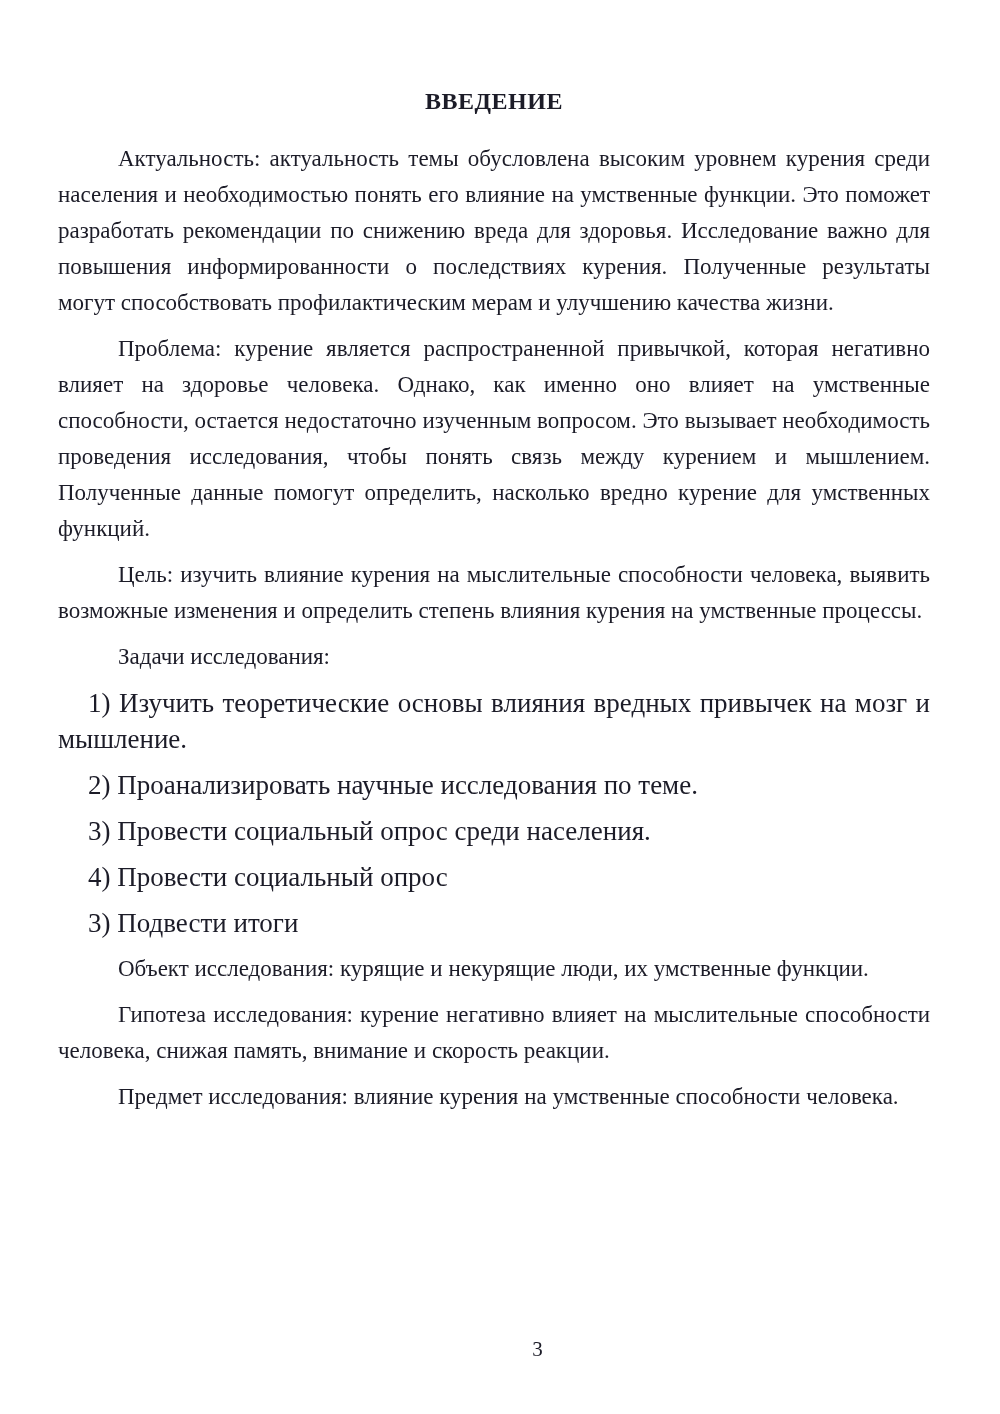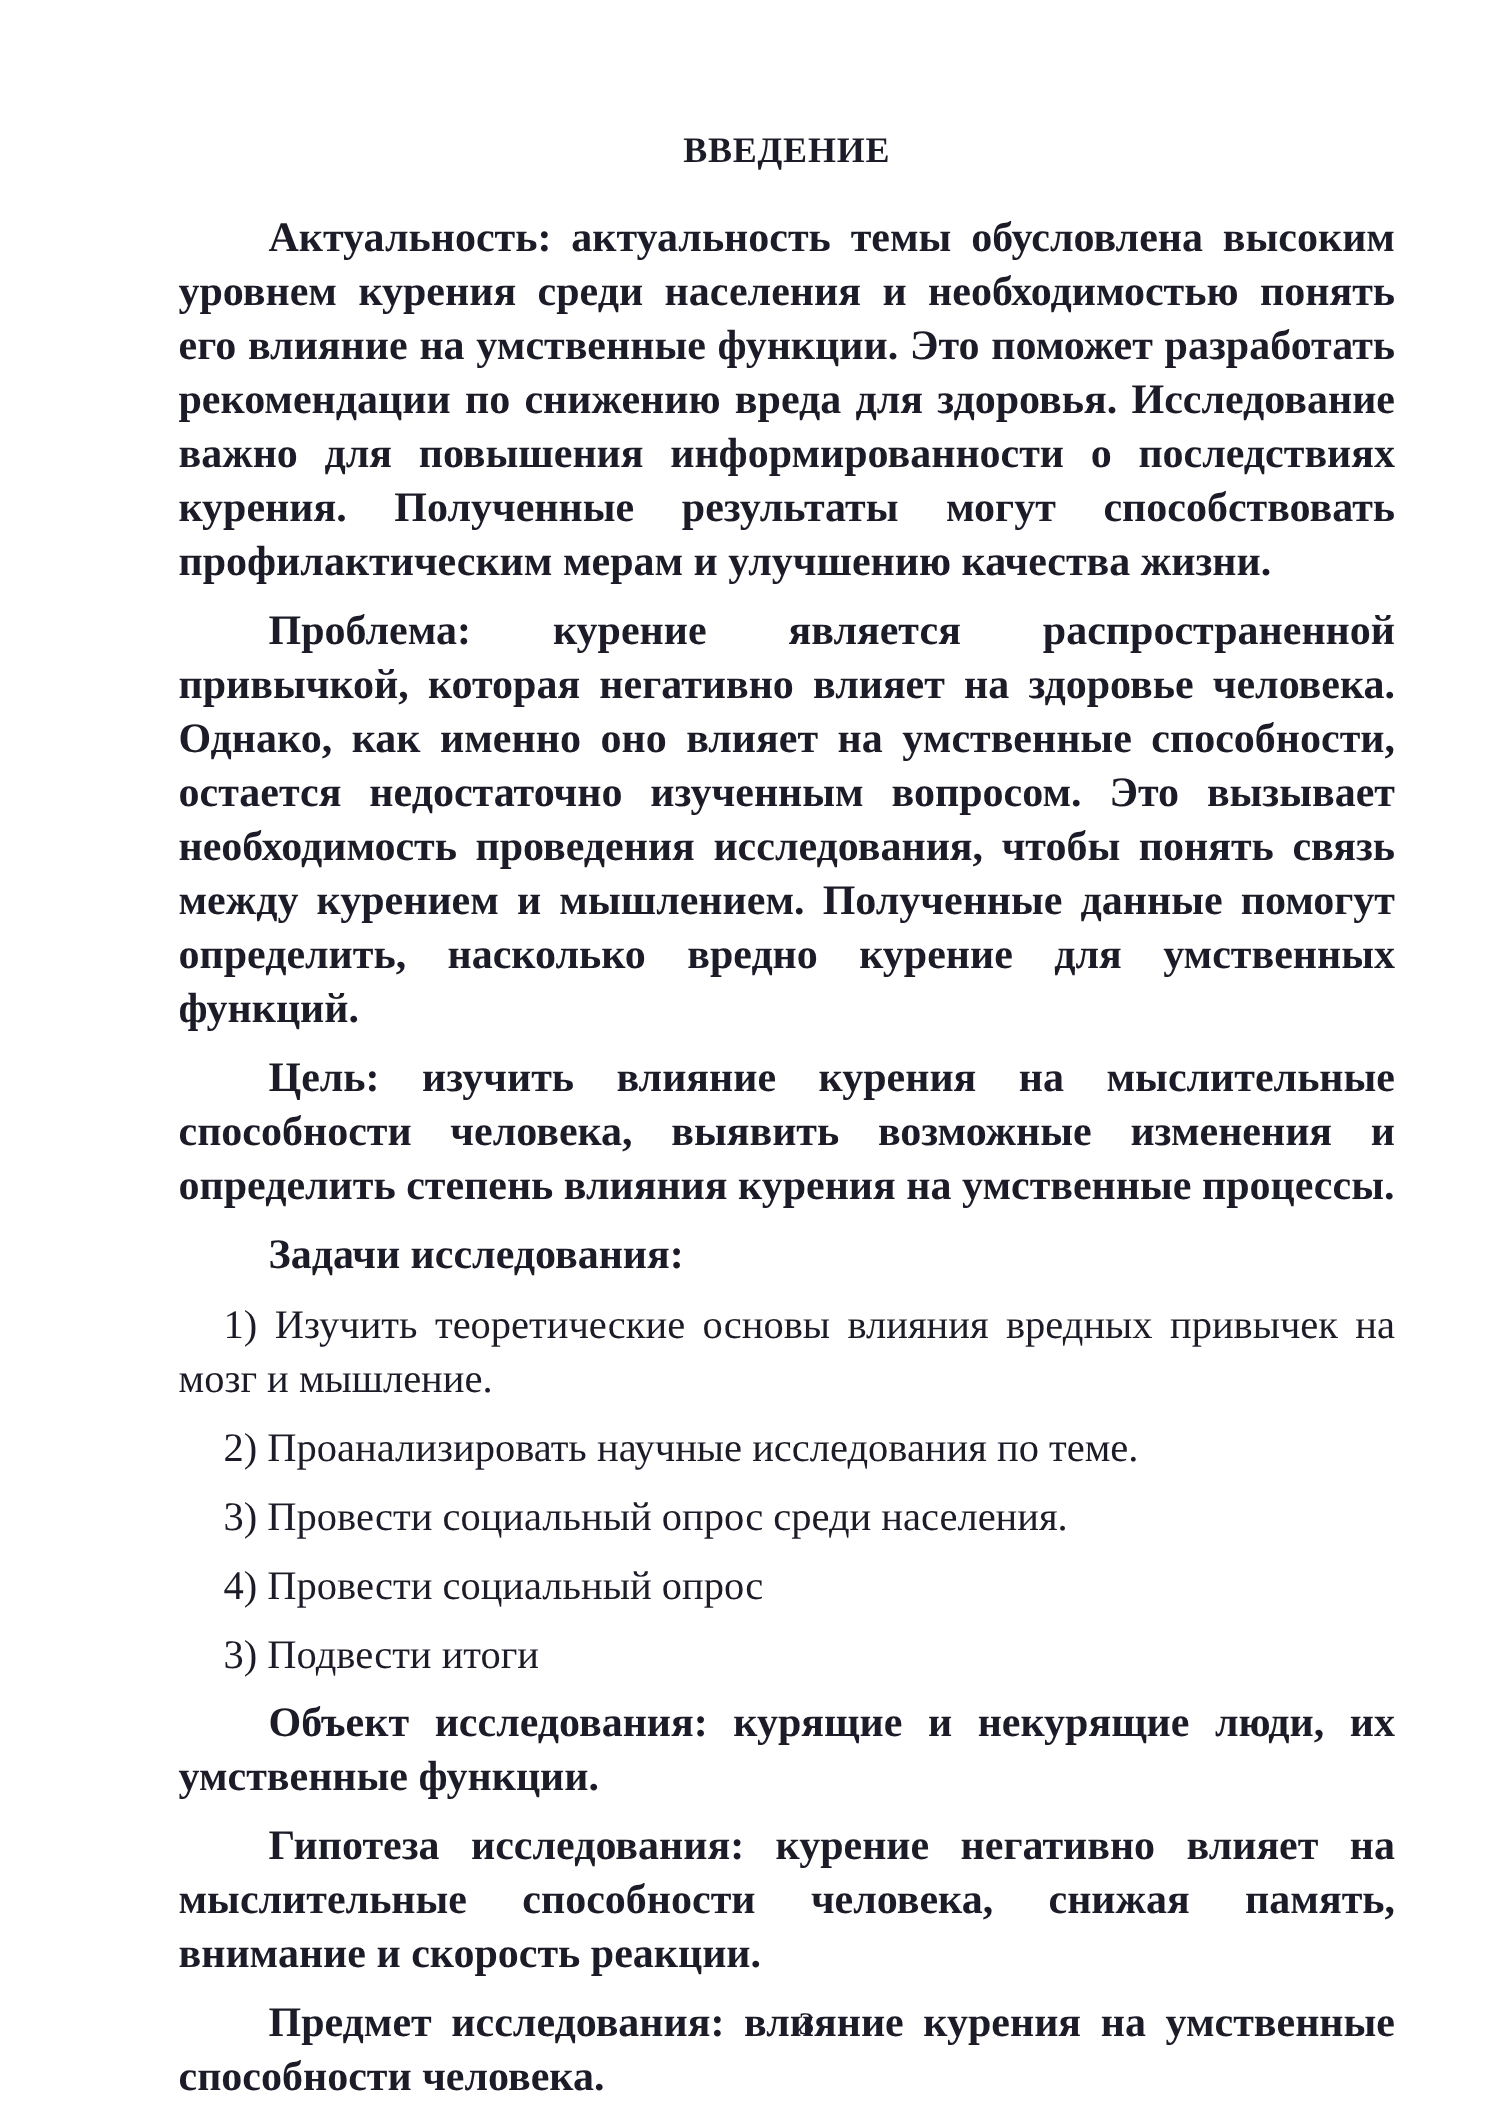--- a/index.html
+++ b/index.html
@@ -8,37 +8,36 @@
     width: 1000px;
     height: 1414px;
     font-family: "Liberation Serif", "DejaVu Serif", serif;
     color: #1c1c28;
   }
   .page {
     position: relative;
     width: 1000px;
     height: 1414px;
     background: #ffffff;
-    padding: 88px 70px 0 119px;
+    padding: 88px 70px 0 58px;
     overflow: hidden;
   }
   .doc-title {
     text-align: center;
     font-size: 24px;
     font-weight: bold;
     letter-spacing: 0.5px;
     margin-bottom: 26px;
   }
   .para {
-    font-size: 28px;
+    font-size: 23px;
     line-height: 36px;
     text-align: justify;
     text-indent: 60px;
     margin-bottom: 10px;
-    font-weight: bold;
   }
   .task {
     font-size: 27px;
     line-height: 36px;
     text-align: justify;
     text-indent: 30px;
     margin-bottom: 10px;
   }
   .page-number {
     position: absolute;

